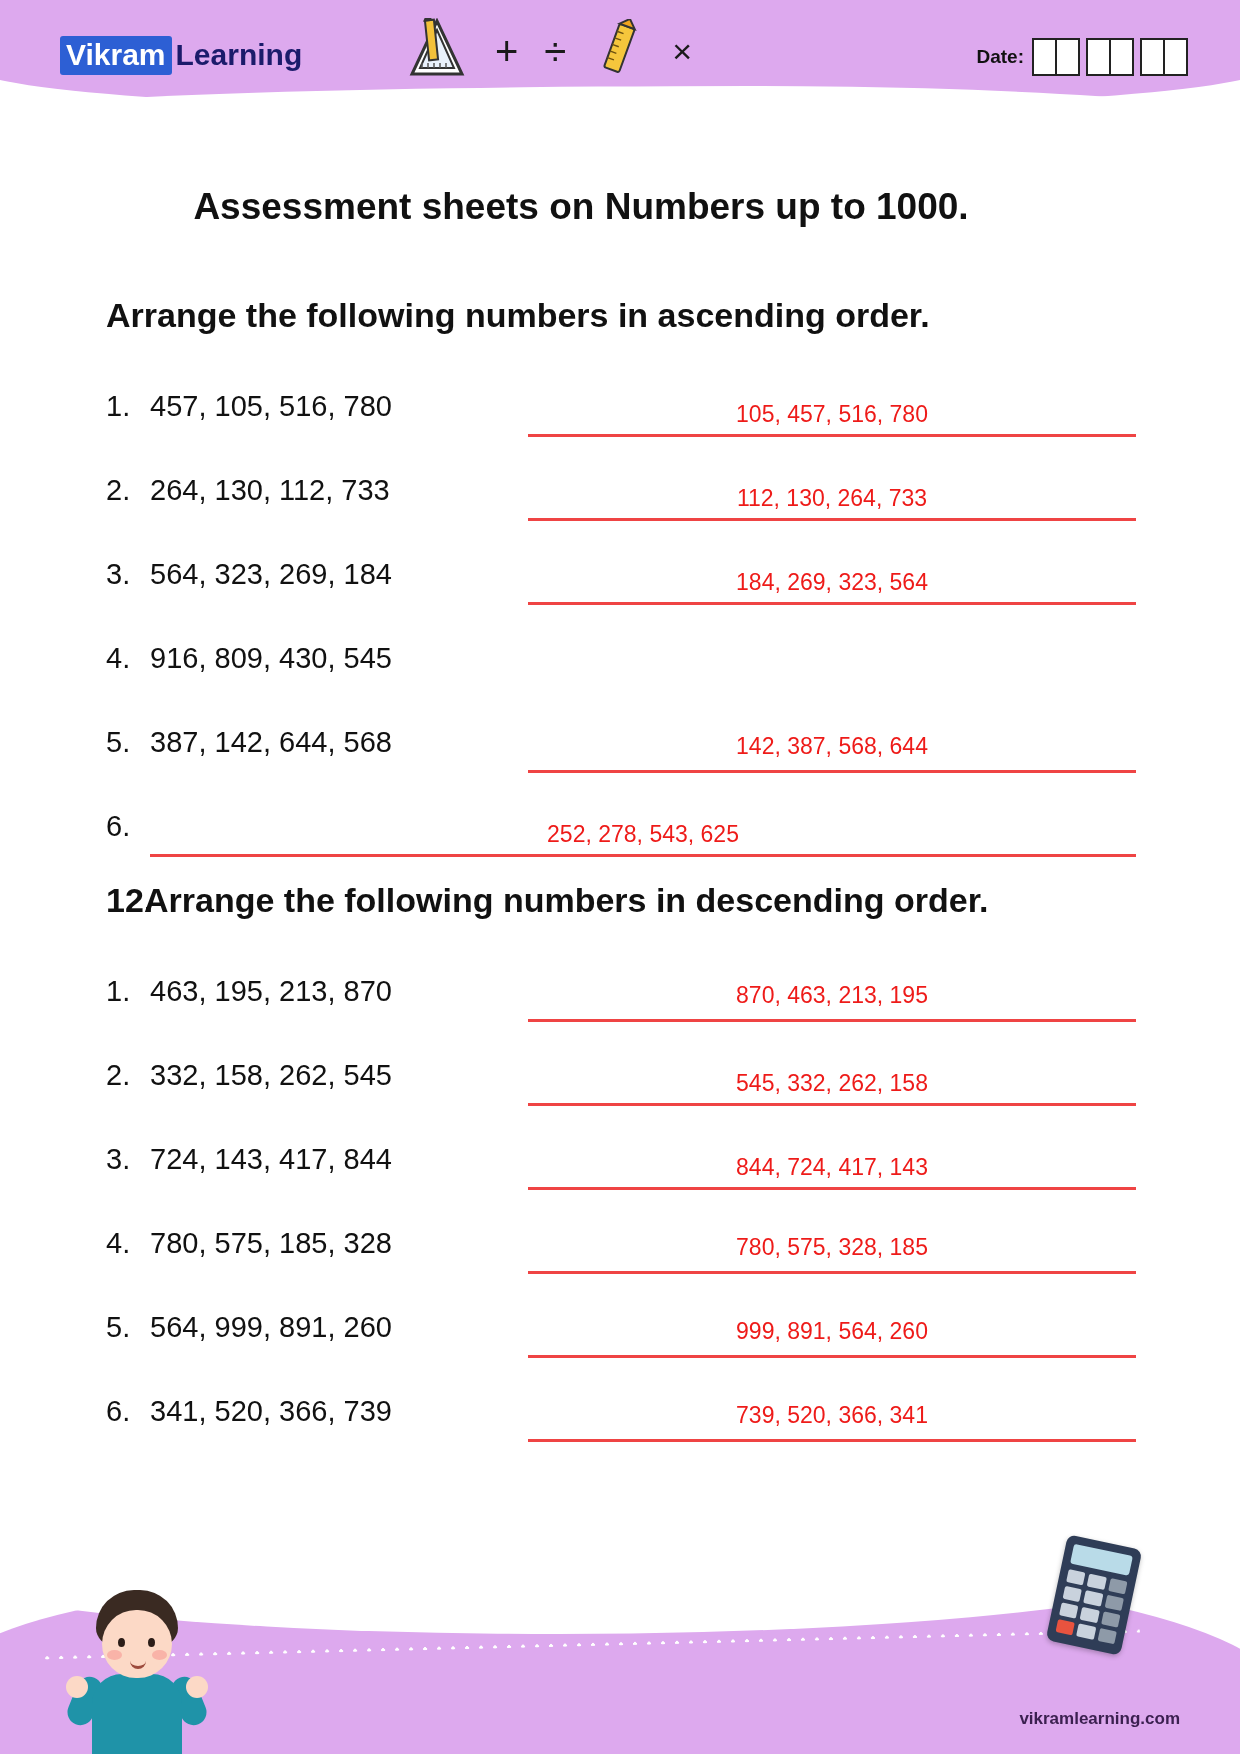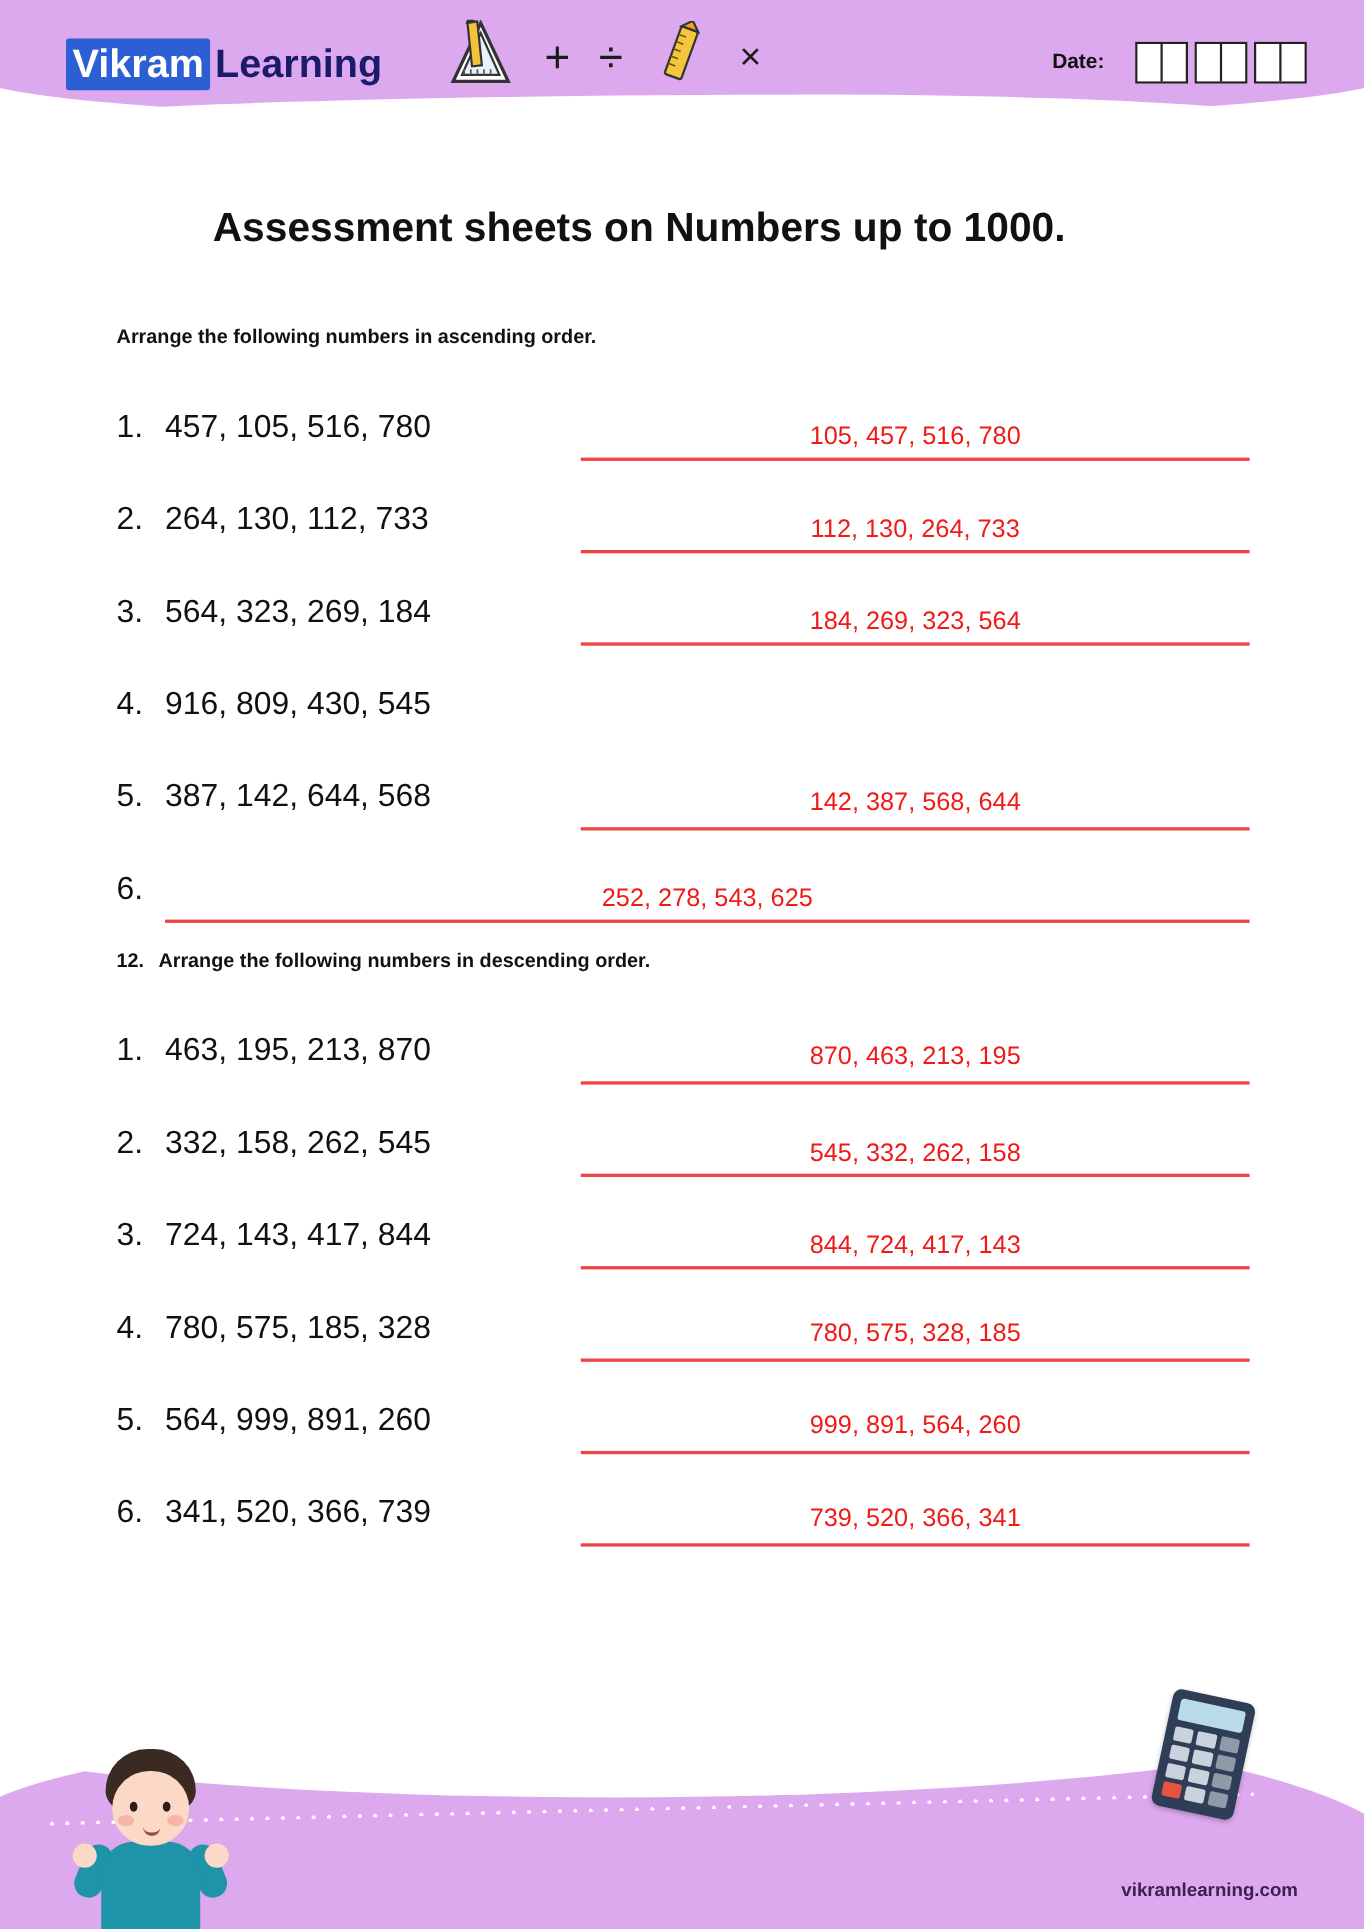--- a/index.html
+++ b/index.html
@@ -41,21 +41,21 @@
     height: 40px;
     background: #ffffff;
     border-top-left-radius: 60% 30px;
     border-top-right-radius: 40% 40px;
   }
 
   .logo {
     position: absolute;
     top: 40px;
     left: 60px;
-    font-size: 36px;
+    font-size: 30px;
     font-weight: bold;
     line-height: 1;
     white-space: nowrap;
   }
   .logo .vikram {
     background: #2d5fd4;
     color: #ffffff;
     padding: 2px 6px 4px 6px;
     border-radius: 3px;
   }
@@ -80,21 +80,21 @@
   .math-icons .sym.small {
     font-size: 34px;
   }
 
   .date-block {
     position: absolute;
     top: 38px;
     right: 52px;
     display: flex;
     align-items: center;
-    gap: 28px;
+    gap: 8px;
   }
   .date-block .date-label {
     font-size: 19px;
     font-weight: bold;
     color: #111;
   }
   .date-boxes {
     display: flex;
     gap: 6px;
   }
@@ -125,21 +125,21 @@
   }
 
   
   .content {
     position: absolute;
     top: 296px;
     left: 106px;
     width: 1030px;
   }
   .section-heading {
-    font-size: 18px;
+    font-size: 34px;
     font-weight: bold;
     color: #111;
     margin-bottom: 18px;
   }
   .section-heading.with-num {
     display: flex;
   }
   .section-heading .hnum {
     width: 38px;
     flex: none;

